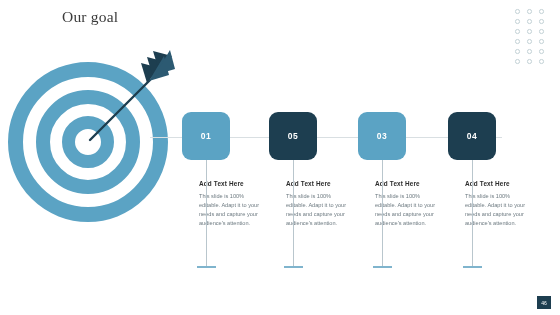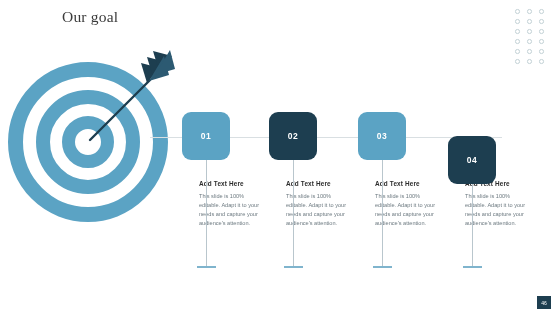--- a/index.html
+++ b/index.html
@@ -240,40 +240,40 @@
     <span>01</span>
   </div>
   <div class="stem" style="left:206px;"></div>
   <div class="stem-base" style="left:197px;"></div>
   <div class="text-block" style="left:199px;">
     <p class="tb-heading">Add  Text Here</p>
     <p class="tb-body">This slide is 100% editable. Adapt it to your needs and capture your audience's attention.</p>
   </div>
 
   <div class="node dark" style="left:269px;">
-    <span>02</span>
+    <span>05</span>
   </div>
   <div class="stem" style="left:293px;"></div>
   <div class="stem-base" style="left:284px;"></div>
   <div class="text-block" style="left:286px;">
     <p class="tb-heading">Add  Text Here</p>
     <p class="tb-body">This slide is 100% editable. Adapt it to your needs and capture your audience's attention.</p>
   </div>
 
   <div class="node light" style="left:358px;">
     <span>03</span>
   </div>
   <div class="stem" style="left:382px;"></div>
   <div class="stem-base" style="left:373px;"></div>
   <div class="text-block" style="left:375px;">
     <p class="tb-heading">Add  Text Here</p>
     <p class="tb-body">This slide is 100% editable. Adapt it to your needs and capture your audience's attention.</p>
   </div>
 
-  <div class="node dark" style="left:448px;margin-top:24px;">
+  <div class="node dark" style="left:448px;">
     <span>04</span>
   </div>
   <div class="stem" style="left:472px;"></div>
   <div class="stem-base" style="left:463px;"></div>
   <div class="text-block" style="left:465px;">
     <p class="tb-heading">Add  Text Here</p>
     <p class="tb-body">This slide is 100% editable. Adapt it to your needs and capture your audience's attention.</p>
   </div>
 </div>
 

